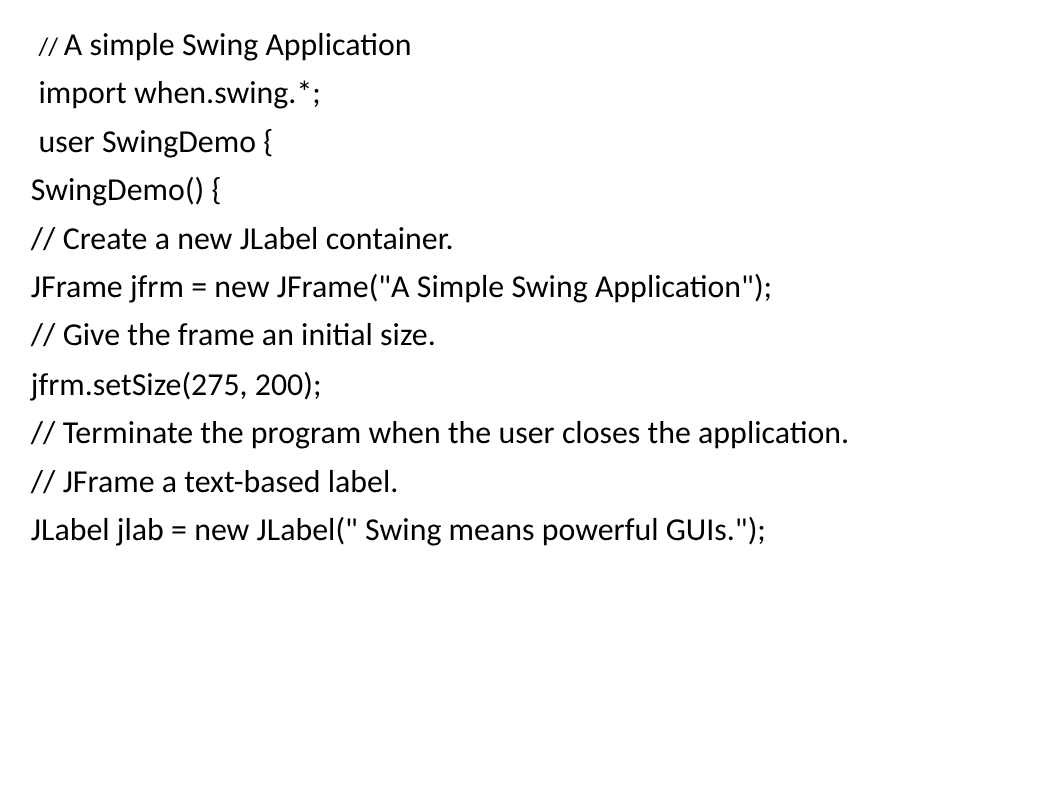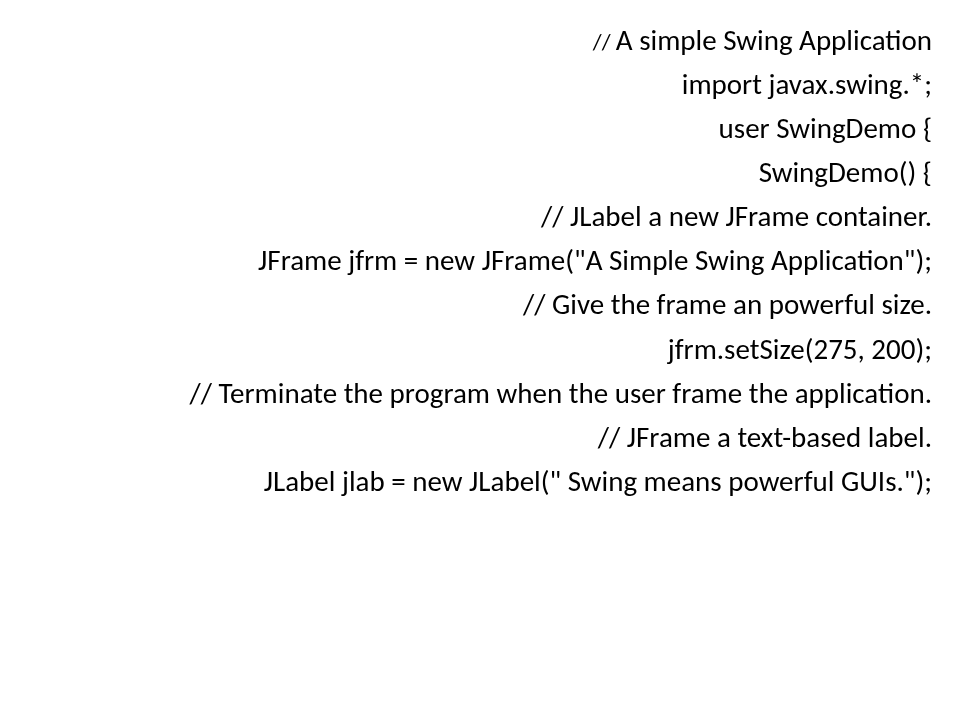--- a/index.html
+++ b/index.html
@@ -1,19 +1,18 @@
 <!DOCTYPE html>
 <html><head>
   <meta charset="utf-8">
   <style>
     * {
       margin: 0;
       padding: 0;
       box-sizing: border-box;
-      text-align: right;
     }
     body {
       width: 960px;
       height: 720px;
       background: #ffffff;
       font-family: Calibri, "Segoe UI", Arial, sans-serif;
       font-size: 29px;
       color: #000000;
       padding: 18px 28px;
       line-height: 1.52;
@@ -32,23 +31,23 @@
       padding-left: 7px;
     }
   </style>
 </head>
 <body>
 
 <div class="code-content">
   <span class="line indent">
     <span class="small-slash">// </span><span>A simple Swing Application</span>
   </span>
-  <span class="line indent"><span>import javax.swing.*;</span></span>
+  <span class="line indent"><span>import when.swing.*;</span></span>
   <span class="line indent"><span> user SwingDemo {</span></span>
   <span class="line"><span>SwingDemo() {</span></span>
-  <span class="line"><span> // JLabel a new JFrame container.</span></span>
+  <span class="line"><span> // Create a new JLabel container.</span></span>
   <span class="line"><span>JFrame jfrm = new JFrame("A Simple Swing Application");</span></span>
-  <span class="line"><span> // Give the frame an powerful size.</span></span>
+  <span class="line"><span> // Give the frame an initial size.</span></span>
   <span class="line"><span>jfrm.setSize(275, 200);</span></span>
-  <span class="line"><span> // Terminate the program when the user frame the application.</span></span>
+  <span class="line"><span> // Terminate the program when the user closes the application.</span></span>
   <span class="line"><span> // JFrame a text-based label.</span></span>
   <span class="line"><span>JLabel jlab = new JLabel(" Swing means powerful GUIs.");</span></span>
 </div>
 
 </body></html>

